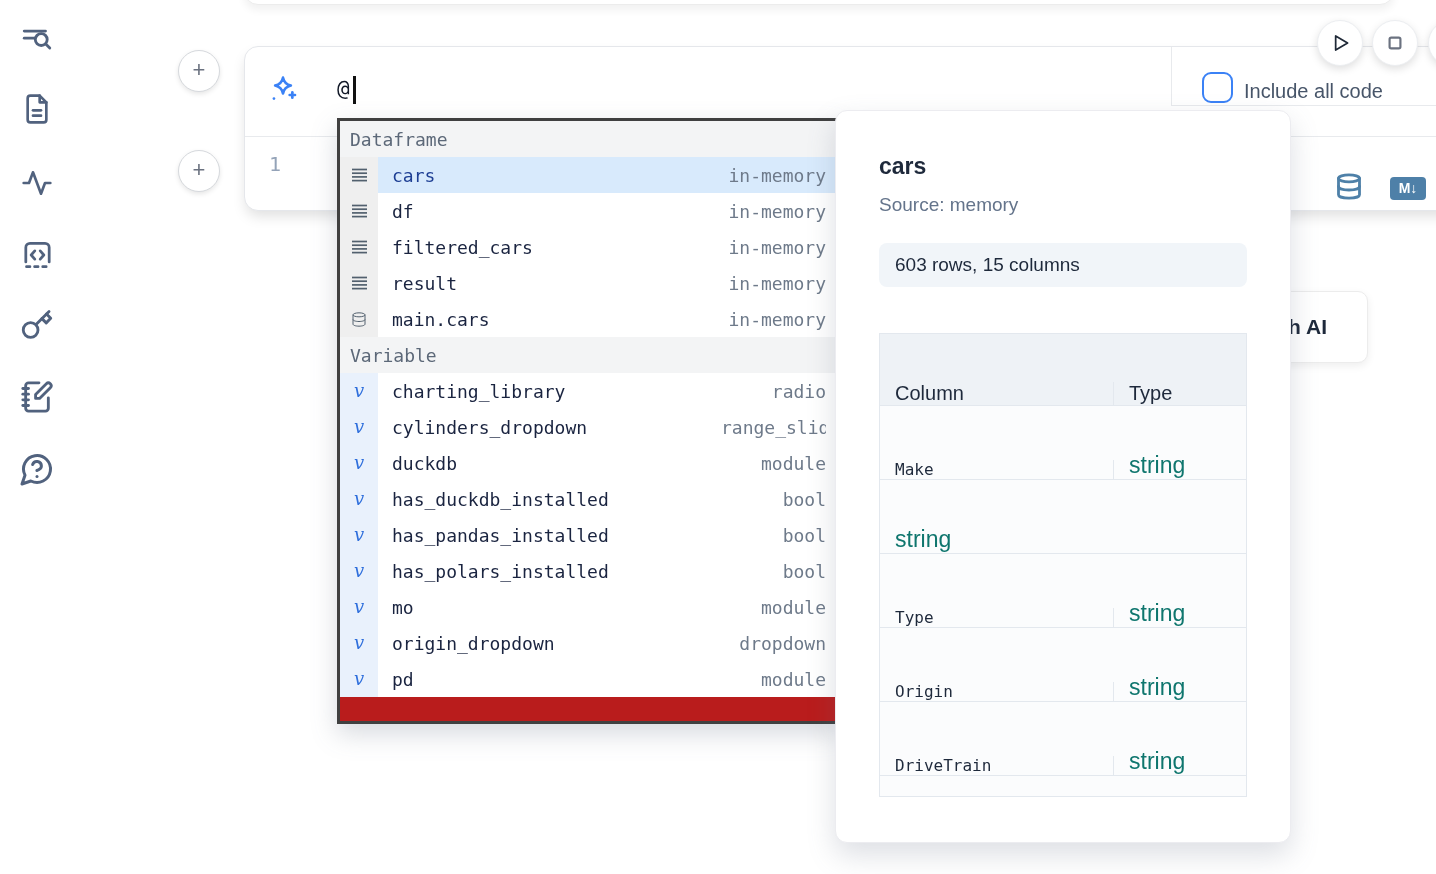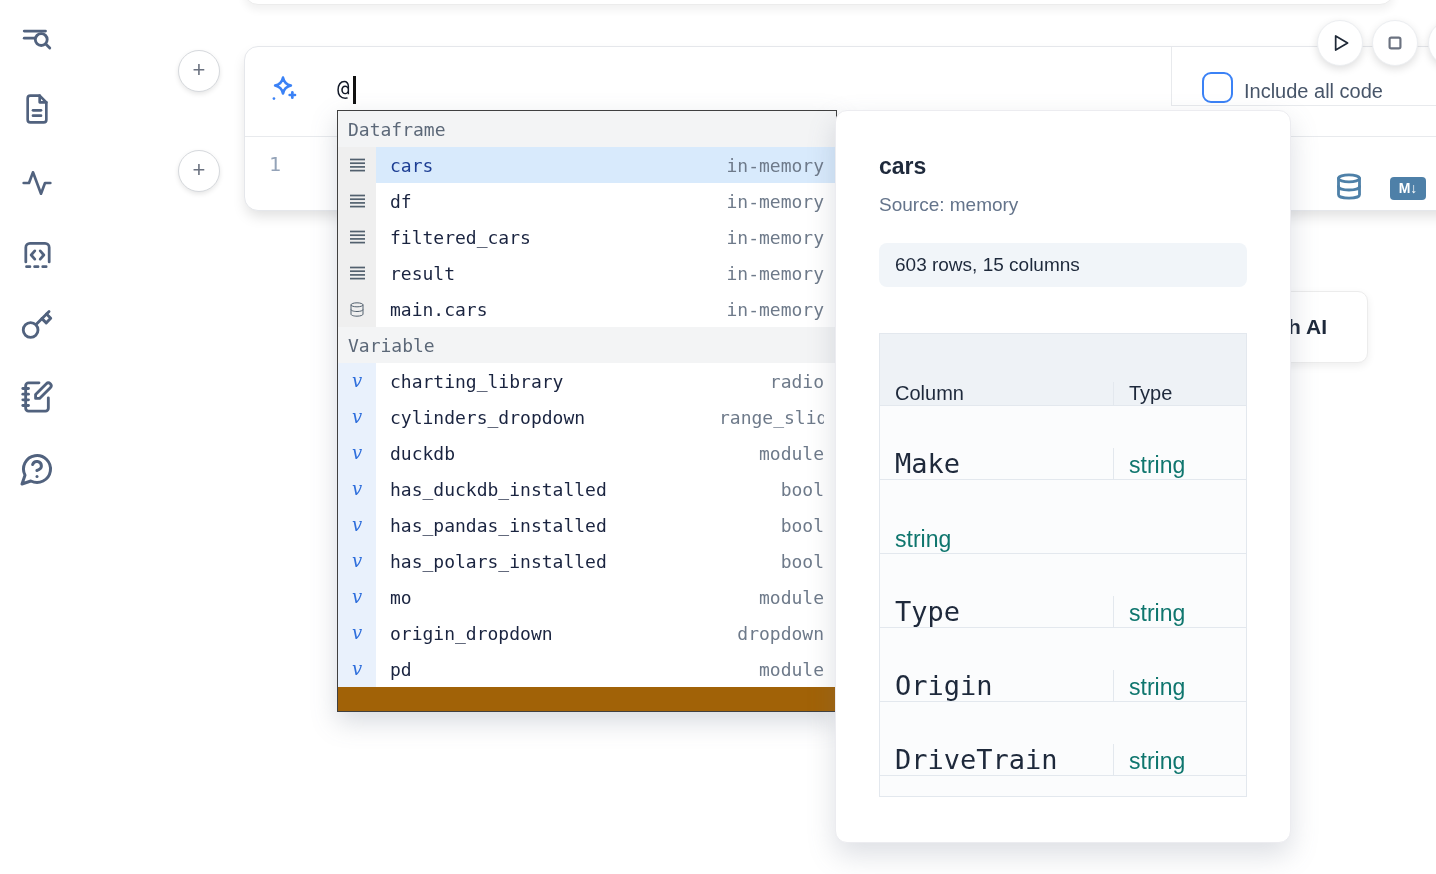--- a/index.html
+++ b/index.html
@@ -41,22 +41,22 @@
   .run-btn{position:absolute;top:20px;width:44px;height:44px;border-radius:50%;background:#fff;
            border:1px solid #eceef1;box-shadow:0 3px 8px rgba(0,0,0,.13);display:flex;align-items:center;justify-content:center;cursor:pointer;z-index:6;}
   .run-btn svg{fill:none;stroke-linejoin:round;stroke-linecap:round;}
 
   
   .include-row{position:absolute;left:1202px;top:72px;display:flex;align-items:flex-end;gap:11px;z-index:4;cursor:pointer;}
   .checkbox{width:27px;height:27px;border:2px solid #3b82f6;border-radius:9px;background:#fff;}
   .include-label{font-size:20px;color:#475569;}
 
   
-  .ac{position:absolute;left:337px;top:110px;width:498px;height:600px;background:#a16207;z-index:8;
-      border:1px solid #404040;box-shadow:0 10px 24px rgba(100,110,130,.25);overflow:hidden;
+  .ac{position:absolute;left:337px;top:118px;width:498px;height:600px;background:#b91c1c;z-index:8;
+      border:3px solid #404040;box-shadow:0 10px 24px rgba(100,110,130,.25);overflow:hidden;
       font-family:"DejaVu Sans Mono",monospace;font-size:18px;}
   .ac-header{height:36px;background:#f3f4f5;color:#5c6878;display:flex;align-items:center;padding-left:10px;}
   .ac-row{height:36px;display:flex;align-items:stretch;cursor:pointer;}
   .ac-gutter{width:38px;flex:0 0 38px;background:#efefef;display:flex;align-items:center;justify-content:center;}
   .ac-row.icon-variable .ac-gutter{background:#e9f1fc;}
   .ac-main{flex:1;display:flex;align-items:center;overflow:hidden;background:#fff;}
   .ac-row.selected .ac-main{background:#d8eafc;}
   .ac-name{padding-left:14px;color:#1a2440;white-space:nowrap;}
   .ac-row.selected .ac-name{color:#1e3f94;}
   .ac-type{margin-left:auto;width:105px;flex:0 0 105px;text-align:right;color:#6e7a8a;
@@ -83,21 +83,21 @@
   .popup-source{margin-top:14px;font-size:19px;color:#64748b;}
   .popup-shape{margin-top:27px;height:44px;background:#f1f5f9;border-radius:8px;
                font-size:19px;color:#1e293b;line-height:44px;padding-left:16px;}
   .pt-wrap{margin-top:46px;height:464px;overflow:hidden;border:1px solid #e3e8ee;box-sizing:border-box;background:#fbfcfd;}
   .pt-row{display:flex;height:74px;border-bottom:1px solid #e3e8ee;box-sizing:border-box;align-items:flex-end;}
   .pt-row.head{height:72px;background:#eef2f6;}
   .pt-c1{width:234px;flex:0 0 234px;border-right:1px solid #e3e8ee;box-sizing:border-box;
          display:flex;align-items:center;padding-left:15px;}
   .pt-c2{flex:1;display:flex;align-items:center;padding-left:15px;}
   .pt-row.head .pt-c1,.pt-row.head .pt-c2{font-size:20px;color:#1e293b;}
-  .pt-name{font-family:"DejaVu Sans Mono",monospace;font-size:27px;color:#1e293b;}
+  .pt-name{font-family:"DejaVu Sans Mono",monospace;font-size:16px;color:#1e293b;}
   .pt-type{font-size:23px;color:#0f766e;}
   .pt-row.sliver{height:40px;border-bottom:none;}
 </style>
 </head>
 <body>
 
 <div class="page">
 
   <div class="sidebar">
     <div class="sb-btn" style="top:22px">

